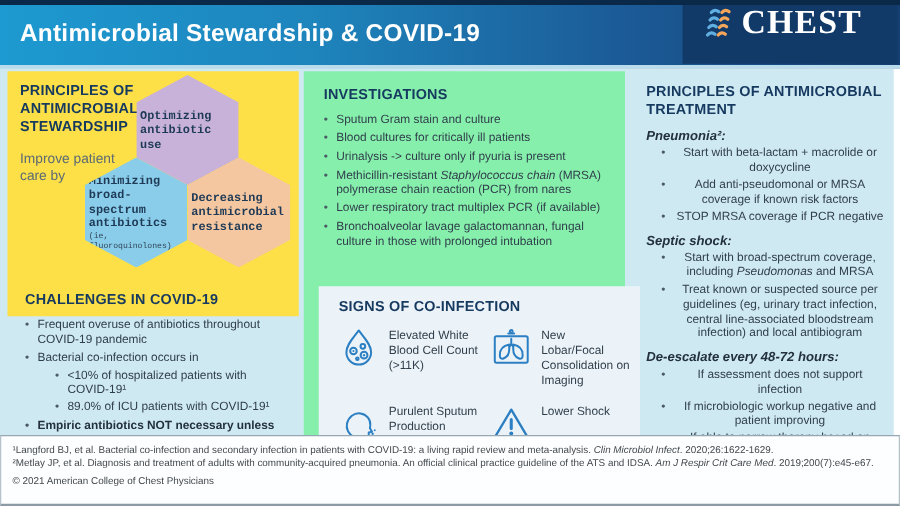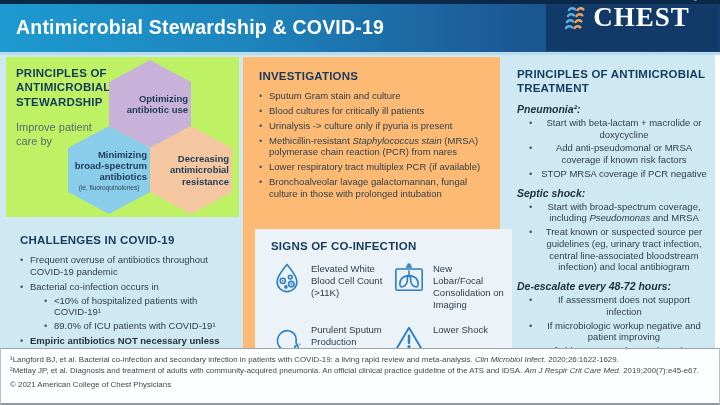--- a/index.html
+++ b/index.html
@@ -23,37 +23,37 @@
 
   h2{margin:0;font-size:11.5px;font-weight:bold;color:#16395f;line-height:1.25;letter-spacing:.2px;}
   ul{margin:0;padding:0;list-style:none;}
   li{position:relative;padding-left:10px;margin:3px 0;font-size:9.5px;line-height:1.24;color:#2f3e4a;}
   li::before{content:"•";position:absolute;left:0;top:0;color:#4a5a64;}
   li.bold{font-weight:bold;color:#22313c;}
   .sub li{font-size:9.5px;margin:2px 0;}
   ul .sub{margin-left:14px;margin-top:2px;}
 
   
-  .card-left{position:absolute;left:6px;top:2px;width:233px;height:160px;background:#bef264;}
+  .card-left{position:absolute;left:6px;top:2px;width:233px;height:196px;background:#fde047;}
   .stew-heading{position:absolute;left:10px;top:9px;width:135px;}
   .stew-sub{position:absolute;left:10px;top:63px;width:95px;margin:0;font-size:11px;line-height:1.3;color:#5b6a74;}
   .hex{position:absolute;width:82px;height:88px;clip-path:polygon(50% 0%,100% 25%,100% 75%,50% 100%,0% 75%,0% 25%);
-       display:flex;flex-direction:column;align-items:center;justify-content:center;text-align:right;padding:0 3px;box-sizing:border-box;}
+       display:flex;flex-direction:column;align-items:center;justify-content:center;text-align:left;padding:0 3px;box-sizing:border-box;font-family:Liberation Mono, monospace;}
   .hex span.hex-label{font-size:9.5px;font-weight:bold;color:#1e3a56;line-height:1.2;}
   .hex .hex-note{font-size:6.5px;color:#2f4558;line-height:1.2;margin-top:1px;}
   .hex-purple{left:103px;top:3px;background:#c8b2d9;}
   .hex-blue{left:62px;top:69px;background:#8acdea;}
   .hex-orange{left:144px;top:69px;background:#f4c7a0;}
 
   
   .challenges{position:absolute;left:6px;top:163px;width:233px;height:130px;padding:15px 10px 0 14px;box-sizing:border-box;}
   .challenges h2{margin-bottom:7px;}
 
   
-  .card-mid{position:absolute;left:243px;top:2px;width:257px;height:291px;background:#fdba74;}
+  .card-mid{position:absolute;left:243px;top:2px;width:257px;height:291px;background:#86efac;}
   .inv{padding:12px 10px 0 16px;}
   .inv h2{margin-bottom:7px;}
   .signs{position:absolute;left:12px;top:172px;width:100%;height:119px;background:#ecf3f8;padding:10px 8px 0 16px;box-sizing:border-box;}
   .signs h2{margin-bottom:9px;}
   .signs-grid{display:grid;grid-template-columns:118px 1fr;row-gap:12px;column-gap:4px;}
   .sign{display:flex;gap:8px;align-items:flex-start;}
   .sign svg{width:32px;height:32px;flex:none;}
   .sign-label{font-size:9.5px;line-height:1.25;color:#2f3e4a;padding-top:1px;}
 
   
@@ -134,21 +134,21 @@
       </ul>
     </section>
 
     <section class="card-mid">
       <div class="inv">
         <h2>INVESTIGATIONS</h2>
         <ul>
           <li>Sputum Gram stain and culture</li>
           <li>Blood cultures for critically ill patients</li>
           <li>Urinalysis -&gt; culture only if pyuria is present</li>
-          <li><span>Methicillin-resistant </span><span class="it">Staphylococcus stain</span><span> (MRSA) polymerase chain reaction (PCR) from nares</span></li>
+          <li><span>Methicillin-resistant </span><span class="it">Staphylococcus chain</span><span> (MRSA) polymerase chain reaction (PCR) from nares</span></li>
           <li>Lower respiratory tract multiplex PCR (if available)</li>
           <li>Bronchoalveolar lavage galactomannan, fungal culture in those with prolonged intubation</li>
         </ul>
       </div>
 
       <div class="signs">
         <h2>SIGNS OF CO-INFECTION</h2>
         <div class="signs-grid">
 
           <div class="sign">

